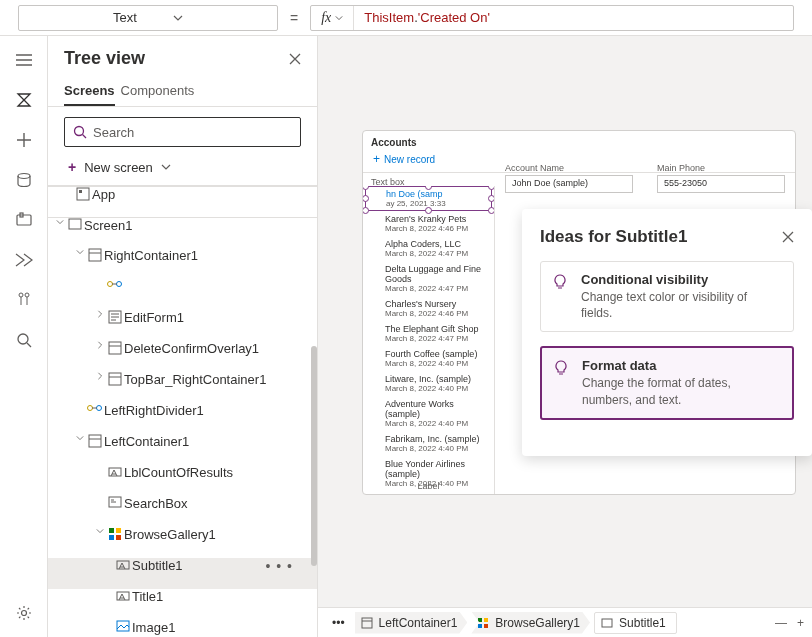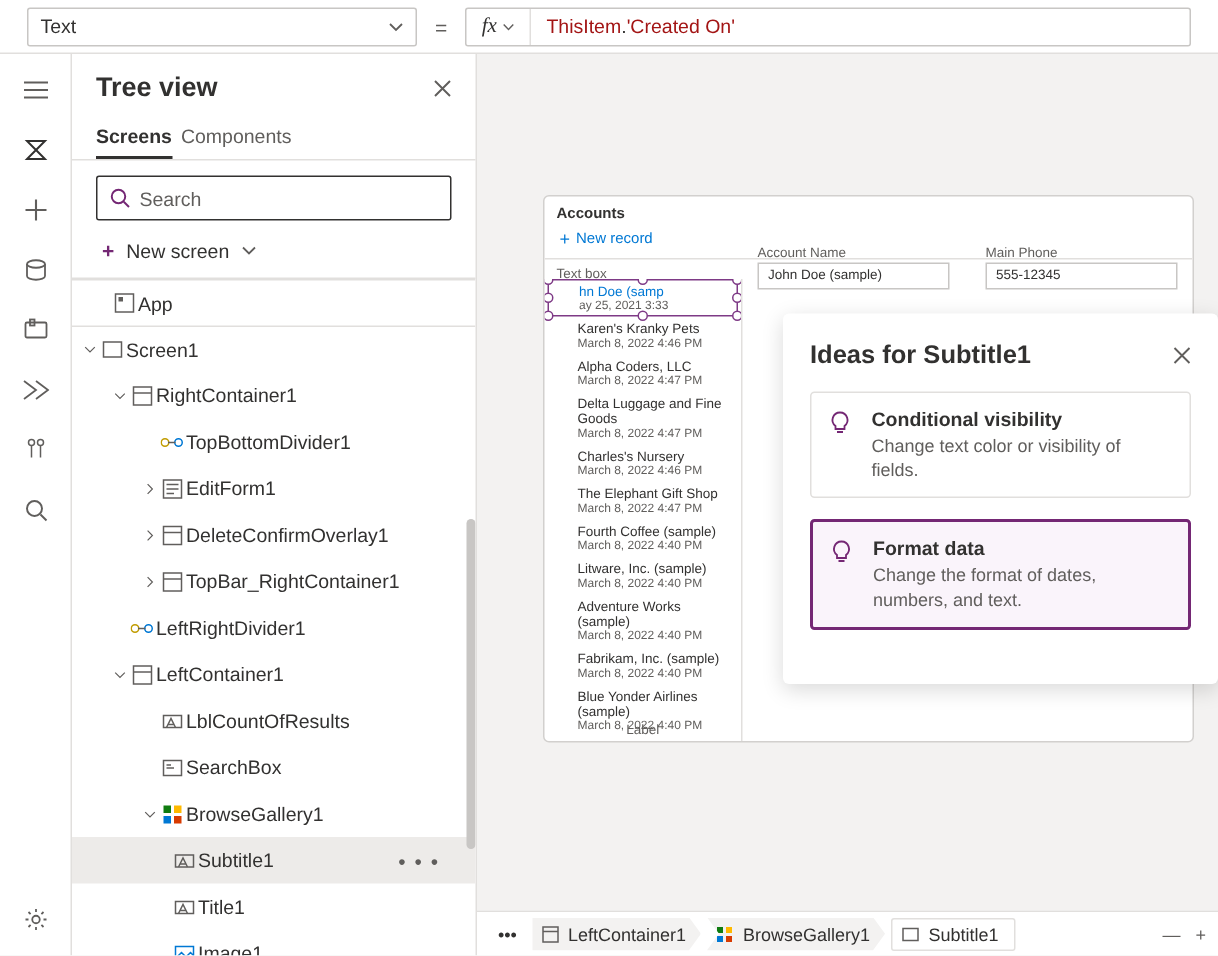--- a/index.html
+++ b/index.html
@@ -1,20 +1,20 @@
 <!DOCTYPE html>
 <html><head>
 <meta charset="utf-8">
 <style>
 * { box-sizing: border-box; margin: 0; padding: 0; font-family: "Segoe UI", Arial, sans-serif; }
 body { width: 812px; height: 637px; background: #faf9f8; overflow: hidden; position: relative; color: #323130; }
 
 
 .formula-bar { display: flex; align-items: center; height: 36px; padding: 6px 18px 6px 18px; gap: 8px; background: #fff; border-bottom: 1px solid #e1dfdd; }
-.property-sel { width: 260px; height: 26px; border: 1px solid #c8c6c4; border-radius: 2px; display: flex; align-items: center; padding: 0 8px; font-size: 13px; background: #fff; justify-content: space-between; gap: 36px; }
+.property-sel { width: 260px; height: 26px; border: 1px solid #c8c6c4; border-radius: 2px; display: flex; align-items: center; padding: 0 8px; font-size: 13px; background: #fff; justify-content: center; gap: 36px; }
 .equals { font-size: 14px; color: #605e5c; padding: 0 4px; }
 .fx-box { display: flex; align-items: center; border: 1px solid #c8c6c4; border-radius: 2px; height: 26px; flex: 1; background: #fff; }
 .fx-label { padding: 0 10px; font-family: "Times New Roman", serif; font-style: italic; font-size: 14px; display: flex; align-items: center; gap: 4px; border-right: 1px solid #e1dfdd; height: 100%; }
 .fx-code { flex: 1; padding: 0 10px; font-family: Consolas, monospace; font-size: 13px; }
 .fx-this { color: #a31515; }
 .fx-prop { color: #a31515; }
 
 
 .rail { position: absolute; left: 0; top: 36px; width: 48px; height: calc(100% - 36px); background: #fff; border-right: 1px solid #e1dfdd; display: flex; flex-direction: column; align-items: center; padding-top: 14px; gap: 20px; }
 .rail-icon { width: 20px; height: 20px; display: flex; align-items: center; justify-content: center; color: #605e5c; font-size: 16px; }
@@ -26,21 +26,21 @@
 .tree-header { display: flex; justify-content: space-between; align-items: center; padding: 12px 16px 8px 16px; }
 .tree-title { font-size: 18px; font-weight: 600; }
 .tree-close { font-size: 14px; color: #605e5c; }
 .tree-tabs { display: flex; gap: 6px; padding: 0 16px; border-bottom: 1px solid #e1dfdd; text-align: center; }
 .tree-tab { font-size: 13px; padding: 6px 0; color: #605e5c; }
 .tree-tab.active { color: #323130; border-bottom: 2px solid #323130; font-weight: 600; }
 .tree-search { margin: 10px 16px 6px 16px; border: 1px solid #323130; border-radius: 2px; height: 30px; display: flex; align-items: center; padding: 0 8px; gap: 6px; font-size: 13px; color: #605e5c; }
 .new-screen { padding: 6px 16px 10px 20px; display: flex; align-items: center; gap: 8px; font-size: 13px; color: #323130; border-bottom: 1px solid #e1dfdd; }
 .plus { color: #742774; font-size: 14px; font-weight:600 }
 .tree-list { flex: 1; overflow: hidden; font-size: 13px; position:relative;}
-.tree-row { display: flex; align-items: center; height: 31px; padding-right: 24px; }
+.tree-row { display: flex; height: 31px; padding-right: 24px; }
 .tree-row.selected { background: #edebe9; }
 .tree-row .chev { width: 12px; display: inline-flex; justify-content: center; color: #605e5c; font-size: 10px; }
 .tree-row .icon { width: 18px; display: inline-flex; justify-content: center; }
 .tree-row .label { flex: 1; white-space: nowrap; overflow: hidden; text-overflow: ellipsis; }
 .tree-row .more { color: #605e5c; font-size: 14px; letter-spacing:1px;}
 .divider-top { border-top:1px solid #e1dfdd; }
 
 
 .canvas { position: absolute; left: 318px; top: 36px; right: 0; bottom: 30px; background: #f3f2f1; }
 .app-preview { position: absolute; left: 44px; top: 94px; width: 434px; height: 365px; background: #fff; border: 1px solid #d2d0ce; border-radius: 4px; overflow:hidden;}
@@ -225,21 +225,20 @@
     </div>
 
     <div class="tree-row" style="padding-left:58px">
       <span class="icon">
           <svg width="16" height="10">
             <circle cx="3" cy="5" r="2.5" fill="none" stroke="#c19c00"></circle>
             <circle cx="12" cy="5" r="2.5" fill="none" stroke="#0078d4"></circle>
             <path d="M5 5h5" stroke="#605e5c"></path>
           </svg>
         </span>
-      <span class="label">TopBottomDivider1</span>
     </div>
 
     <div class="tree-row" style="padding-left:46px">
       <span class="chev">
           <svg width="8" height="8" viewBox="0 0 10 10">
             <path d="M3 1 L7 5 L3 9" stroke="#605e5c" fill="none"></path>
           </svg>
         </span>
       <span class="icon">
           <svg width="14" height="14">
@@ -385,21 +384,21 @@
       </div>
     <div class="tb-label">Text box</div>
 
     <div class="detail">
       <div class="field">
         <div class="field-label">Account Name</div>
         <div class="field-input">John Doe (sample)</div>
       </div>
       <div class="field">
         <div class="field-label">Main Phone</div>
-        <div class="field-input">555-12345</div>
+        <div class="field-input">555-23050</div>
       </div>
     </div>
 
     <div class="gallery">
       <div class="gal-item first">
         <span class="sel-handle" style="left:-4px;top:-4px"></span>
           <span class="sel-handle" style="right:-4px;top:-4px"></span>
         <span class="sel-handle" style="left:-4px;bottom:-4px"></span>
           <span class="sel-handle" style="right:-4px;bottom:-4px"></span>
         <span class="sel-handle" style="left:50%;top:-4px;margin-left:-4px"></span>

